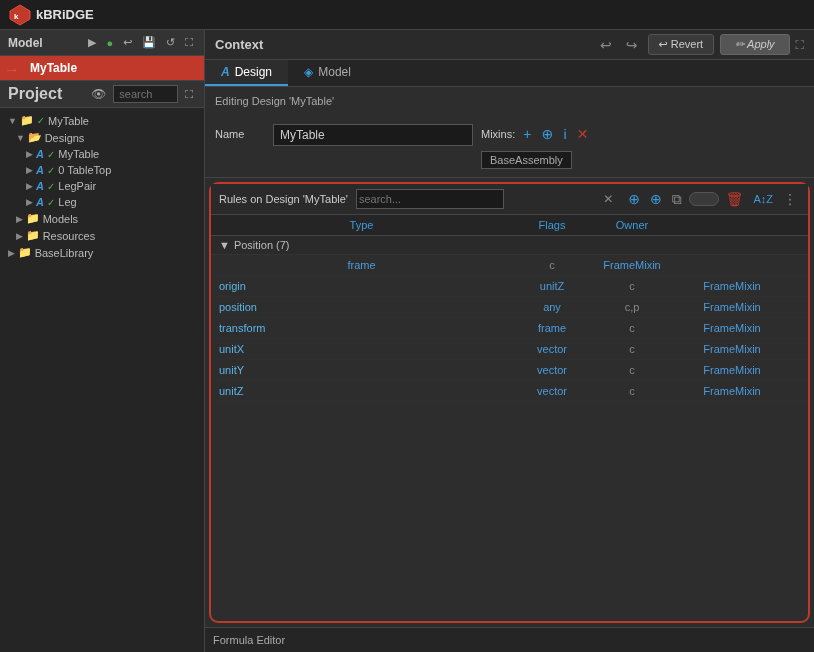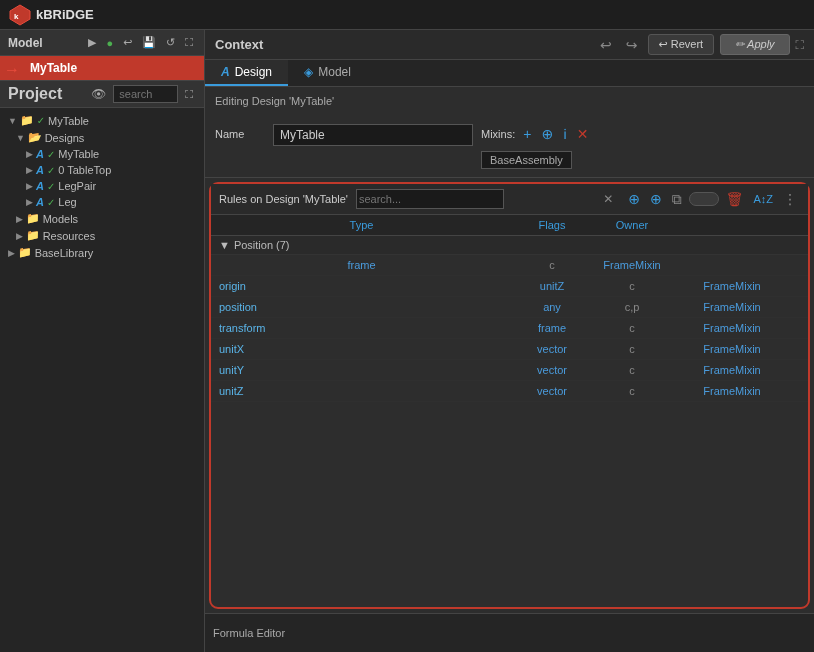--- a/index.html
+++ b/index.html
@@ -83,21 +83,21 @@
     .table-header { display: grid; grid-template-columns: 1fr 80px 80px 120px 16px; background: #252525; border-bottom: 1px solid #444; }
     .th { padding: 4px 8px; color: #3a9bdc; font-size: 11px; text-align: center; }
     .th.left { text-align: left; }
     .group-row { padding: 3px 8px; background: #2a2a2a; color: #bbb; font-size: 11px; display: flex; align-items: center; gap: 4px; border-bottom: 1px solid #333; }
     .data-row { display: grid; grid-template-columns: 1fr 80px 80px 120px 16px; border-bottom: 1px solid #2f2f2f; }
     .td { padding: 4px 8px; color: #4a9bdc; font-size: 11px; text-align: center; }
     .td.left { text-align: left; color: #5ab4e8; }
     .td.gray { color: #888; }
 
     
-    .formula-section { background: #252525; border-top: 1px solid #444; padding: 12px 8px; }
+    .formula-section { background: #252525; border-top: 1px solid #444; padding: 5px 8px; }
     .formula-title { color: #aaa; font-size: 11px; }
 
     
     ::-webkit-scrollbar { width: 8px; }
     ::-webkit-scrollbar-track { background: #1e1e1e; }
     ::-webkit-scrollbar-thumb { background: #555; border-radius: 2px; }
 
     .sort-arrow { font-size: 9px; color: #aaa; margin-left: 2px; }
     .toggle-btn { background: #3a3a3a; border: 1px solid #555; border-radius: 10px; width: 30px; height: 14px; display: inline-block; position: relative; }
   </style>

